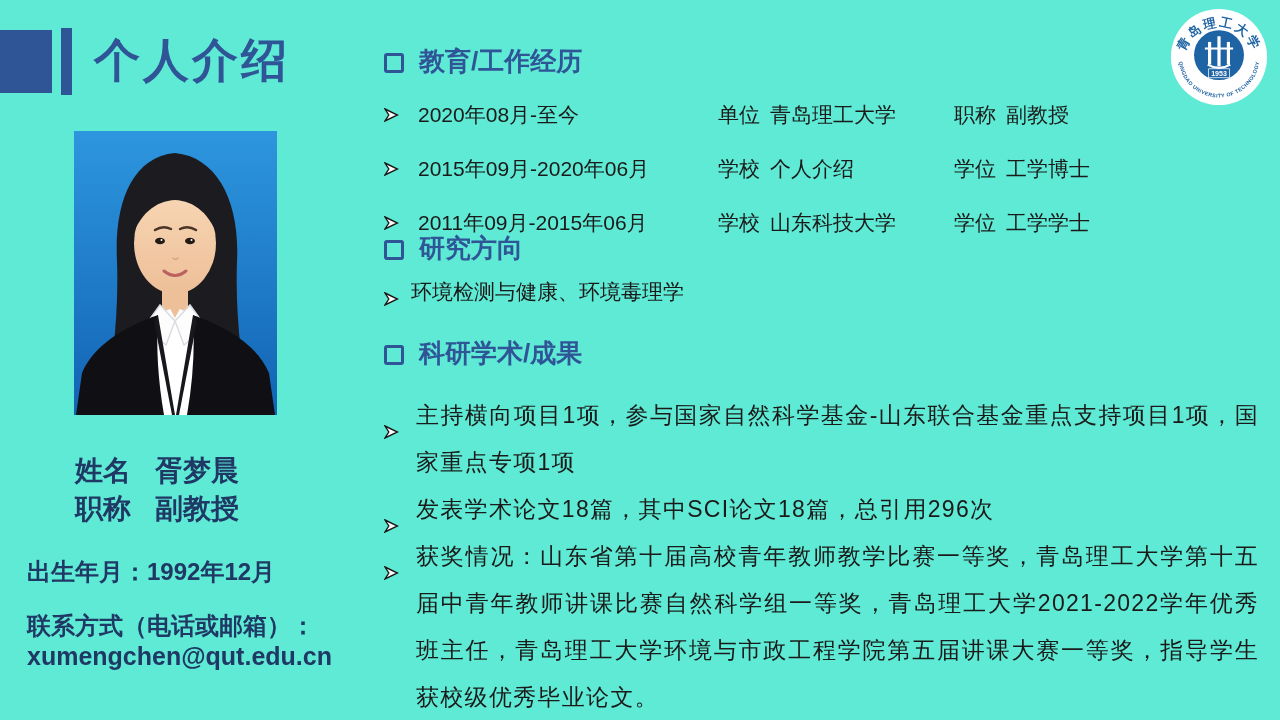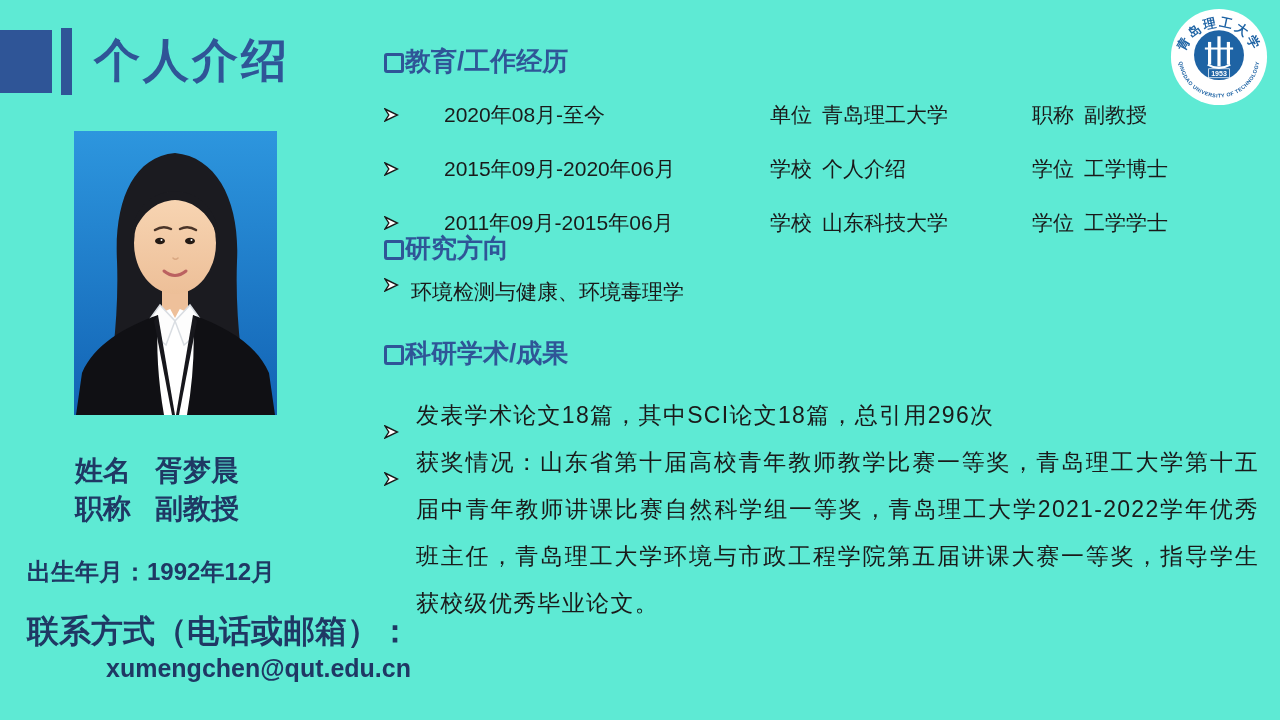--- a/index.html
+++ b/index.html
@@ -14,43 +14,43 @@
     position:absolute;left:94px;top:30px;font-size:46px;font-weight:bold;
     color:#2F5597;letter-spacing:3px;white-space:nowrap;
   }
   .logo{position:absolute;left:1170px;top:8px;width:98px;height:98px;}
   
   .photo{position:absolute;left:74px;top:131px;width:203px;height:284px;}
   .name-block{position:absolute;left:75px;top:452px;color:#1F3864;font-weight:bold;font-size:28px;line-height:38px;}
   .name-row{display:flex;gap:24px;white-space:nowrap;}
   .info-block{position:absolute;left:27px;top:556px;color:#1F3864;font-weight:bold;}
   .birth-line{font-size:24px;margin-bottom:22px;white-space:nowrap;}
-  .contact-label{font-size:32px;white-space:nowrap;}
+  .contact-label{font-size:24px;white-space:nowrap;}
   .email-line{font-size:25px;white-space:nowrap;text-align:right;}
   
   .r-col{position:absolute;left:384px;top:0;width:875px;height:720px;}
   .sec-head{
-    position:absolute;left:0;display:flex;align-items:center;gap:1px;
+    position:absolute;left:0;display:flex;align-items:center;gap:15px;
     color:#2F5597;font-weight:bold;font-size:26px;white-space:nowrap;
   }
   .sq-bullet{
     display:inline-block;width:14px;height:14px;border:3px solid #2F5597;
     border-radius:3px;flex:0 0 auto;margin-top:2px;
   }
   .sec-head.h-edu{top:44px;}
   .sec-head.h-research{top:231px;}
   .sec-head.h-achv{top:336px;justify-content:space-between;}
   .edu-rows{position:absolute;left:0;top:88px;width:875px;}
-  .edu-row{display:flex;align-items:center;height:54px;font-size:21px;color:#1a1a1a;gap:26px;}
+  .edu-row{display:flex;align-items:center;height:54px;font-size:21px;color:#1a1a1a;}
   .arrow-cell{width:34px;flex:0 0 auto;display:flex;align-items:center;}
   .period-cell{width:300px;flex:0 0 auto;white-space:nowrap;}
   .pair1{width:236px;flex:0 0 auto;display:flex;gap:10px;white-space:nowrap;}
   .pair2{display:flex;gap:10px;white-space:nowrap;}
   .research-item{
-    position:absolute;left:0;top:278px;display:flex;align-items:flex-start;gap:12px;
+    position:absolute;left:0;top:278px;display:flex;align-items:flex-end;gap:12px;
     font-size:21px;color:#1a1a1a;white-space:nowrap;
   }
   .achv-list{
     position:absolute;left:0;top:392px;width:875px;font-size:23px;color:#1a1a1a;
     line-height:47px;letter-spacing:1.3px;
   }
   .achv-item{position:relative;padding-left:32px;text-align:justify;}
   .achv-item .bullet-abs{position:absolute;left:0;top:16px;}
   .arrow-icon{display:inline-block;}
 </style>
@@ -211,24 +211,30 @@
     <div class="sec-head h-achv">
       <span class="sq-bullet"></span>
       <span>科研学术/成果</span>
     </div>
 
     <div class="achv-list">
       <div class="achv-item">
         <span class="bullet-abs"><svg class="arrow-icon" width="15" height="14" viewBox="0 0 15 14">
               <polygon points="1,1 13.5,7 1,13 4.8,7" fill="#ffffff" stroke="#1a1a1a" stroke-width="1.4"></polygon>
             </svg></span>
-        <span>发表学术论文18篇，其中SCI论文18篇，总引用296次</span>
+        <span>主持横向项目1项，参与国家自然科学基金-山东联合基金重点支持项目1项，国家重点专项1项</span>
       </div>
       <div class="achv-item">
         <span class="bullet-abs"><svg class="arrow-icon" width="15" height="14" viewBox="0 0 15 14">
               <polygon points="1,1 13.5,7 1,13 4.8,7" fill="#ffffff" stroke="#1a1a1a" stroke-width="1.4"></polygon>
             </svg></span>
+        <span>发表学术论文18篇，其中SCI论文18篇，总引用296次</span>
+      </div>
+      <div class="achv-item">
+        <span class="bullet-abs"><svg class="arrow-icon" width="15" height="14" viewBox="0 0 15 14">
+              <polygon points="1,1 13.5,7 1,13 4.8,7" fill="#ffffff" stroke="#1a1a1a" stroke-width="1.4"></polygon>
+            </svg></span>
         <span>获奖情况：山东省第十届高校青年教师教学比赛一等奖，青岛理工大学第十五届中青年教师讲课比赛自然科学组一等奖，青岛理工大学2021-2022学年优秀班主任，青岛理工大学环境与市政工程学院第五届讲课大赛一等奖，指导学生获校级优秀毕业论文。</span>
       </div>
     </div>
 
   </div>
 </div>
 
 </body></html>

